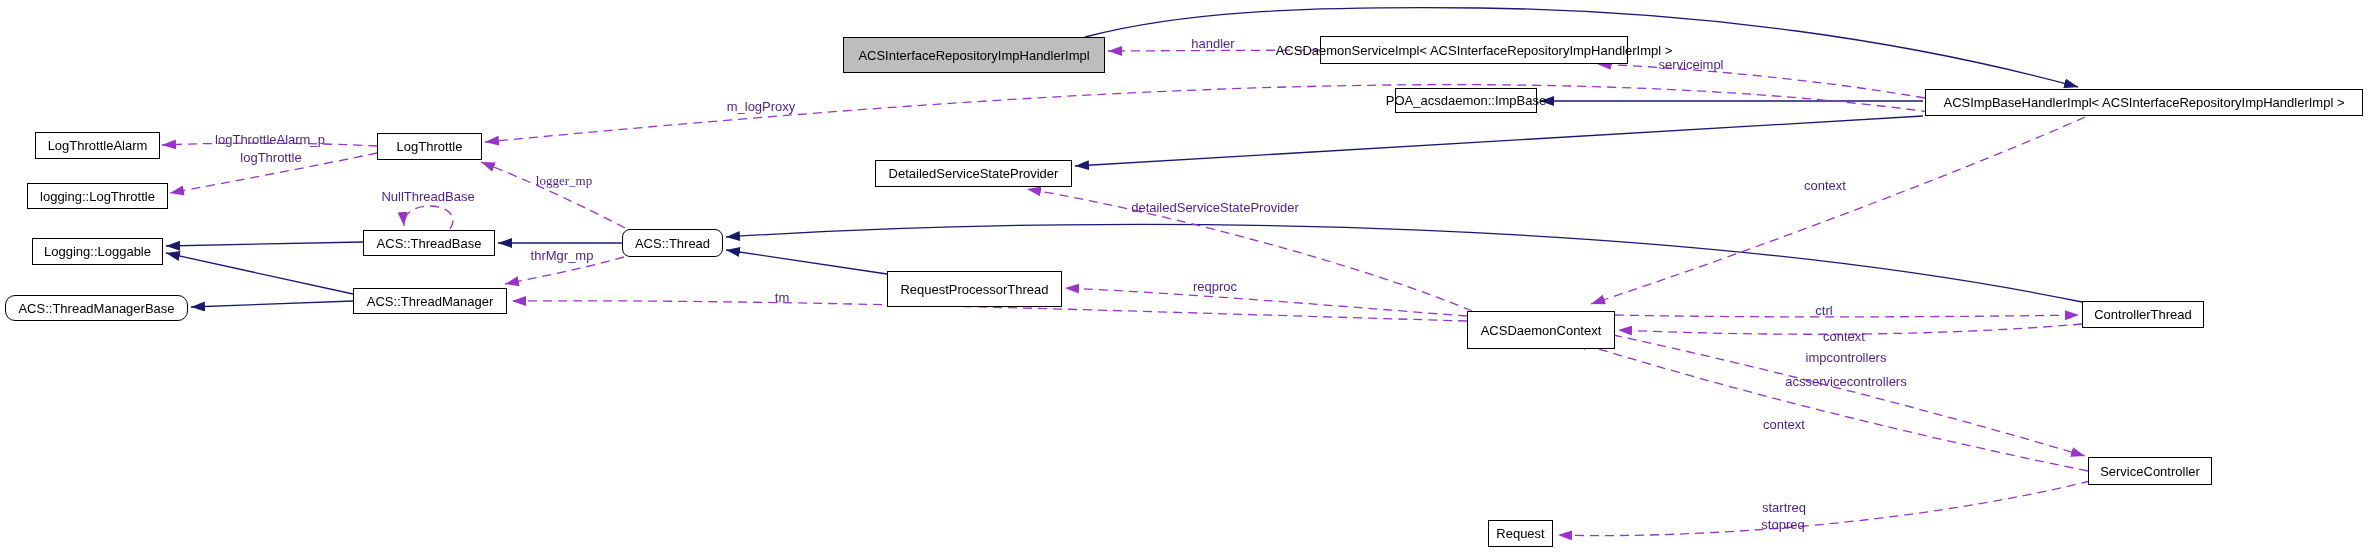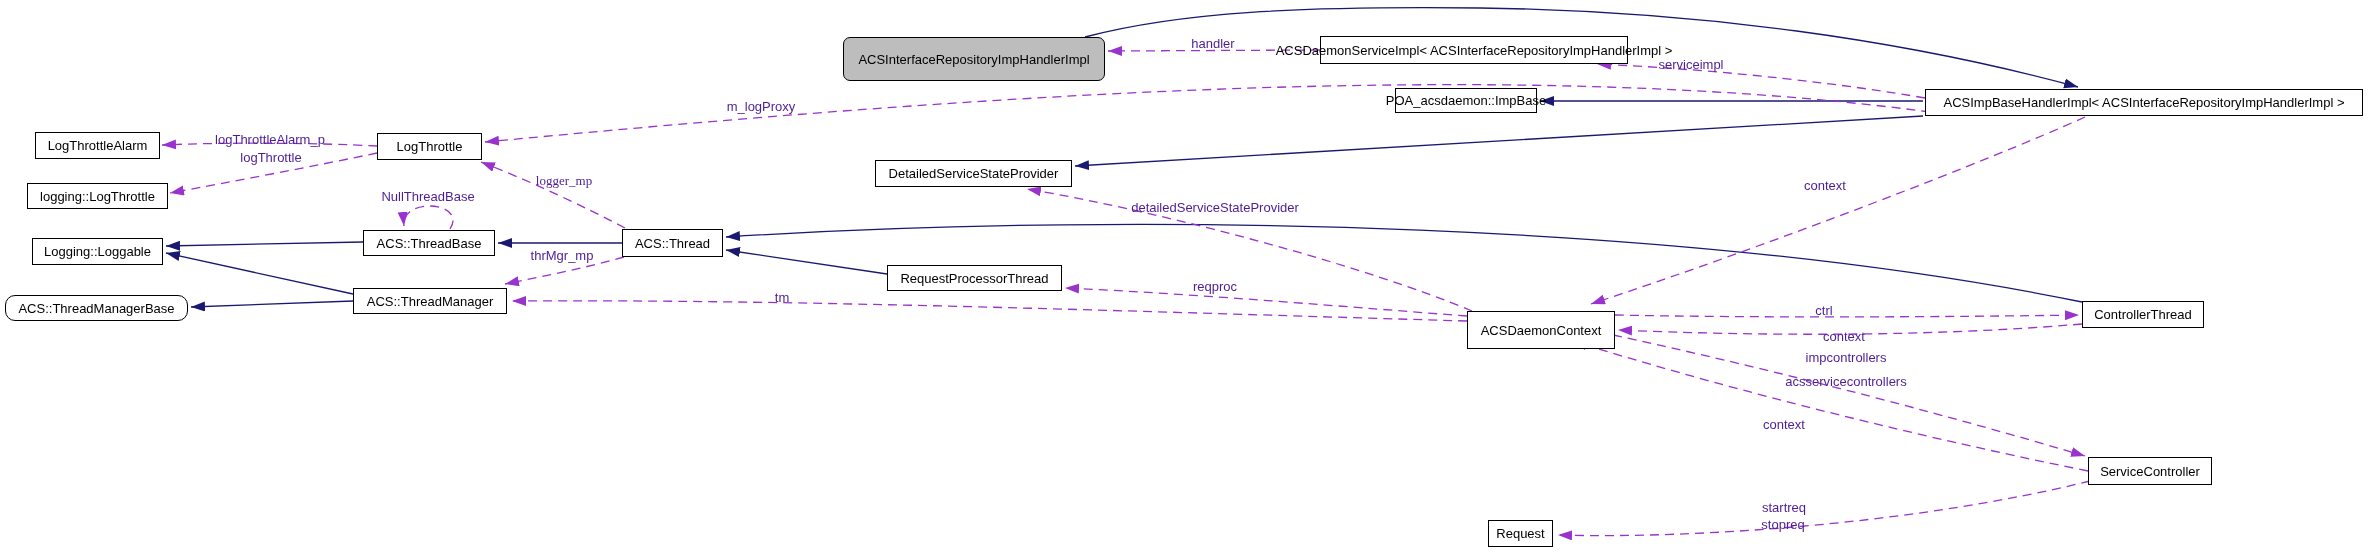--- a/index.html
+++ b/index.html
@@ -53,34 +53,34 @@
     <path class="dashed" marker-end="url(#ah-purple)" d="M 1472 311 C 1370 268, 1170 213, 1027 189"></path>
     <path class="dashed" marker-end="url(#ah-purple)" d="M 2085 117 C 1990 160, 1770 245, 1591 304"></path>
     <path class="dashed" marker-end="url(#ah-purple)" d="M 1615 315 C 1760 318, 1950 317, 2079 315"></path>
     <path class="dashed" marker-end="url(#ah-purple)" d="M 2082 324 C 1930 337, 1760 336, 1618 330"></path>
     <path class="dashed" marker-end="url(#ah-purple)" d="M 1613 335 C 1790 373, 1960 419, 2085 456"></path>
     <path class="dashed" marker-end="url(#ah-purple)" d="M 2088 471 C 1890 431, 1700 381, 1573 341"></path>
     <path class="dashed" marker-end="url(#ah-purple)" d="M 2090 481 C 1920 523, 1700 539, 1558 535"></path>
   </svg>
 
   <div id="nodes-layer">
-      <div class="node highlighted" style="left: 843px; top: 37px; width: 262px; height: 44px; border-radius: 7px;">ACSInterfaceRepositoryImpHandlerImpl</div>
+      <div class="node highlighted" style="left: 843px; top: 37px; width: 262px; height: 36px;">ACSInterfaceRepositoryImpHandlerImpl</div>
       <div class="node" style="left: 1320px; top: 36px; width: 308px; height: 28px;">ACSDaemonServiceImpl&lt; ACSInterfaceRepositoryImpHandlerImpl &gt;</div>
       <div class="node" style="left: 1395px; top: 88px; width: 142px; height: 25px;">POA_acsdaemon::ImpBase</div>
       <div class="node" style="left: 1925px; top: 89px; width: 438px; height: 27px;">ACSImpBaseHandlerImpl&lt; ACSInterfaceRepositoryImpHandlerImpl &gt;</div>
       <div class="node" style="left: 35px; top: 132px; width: 125px; height: 27px;">LogThrottleAlarm</div>
       <div class="node" style="left: 27px; top: 183px; width: 141px; height: 26px;">logging::LogThrottle</div>
       <div class="node" style="left: 377px; top: 133px; width: 105px; height: 27px;">LogThrottle</div>
       <div class="node" style="left: 32px; top: 238px; width: 131px; height: 27px;">Logging::Loggable</div>
       <div class="node" style="left: 363px; top: 230px; width: 132px; height: 26px;">ACS::ThreadBase</div>
       <div class="node" style="left: 5px; top: 295px; width: 183px; height: 26px; border-radius: 10px;">ACS::ThreadManagerBase</div>
       <div class="node" style="left: 353px; top: 288px; width: 154px; height: 26px;">ACS::ThreadManager</div>
-      <div class="node" style="left: 622px; top: 229px; width: 101px; height: 28px;">ACS::Thread</div>
+      <div class="node" style="left: 622px; top: 229px; width: 101px; height: 28px; border-radius: 8px;">ACS::Thread</div>
       <div class="node" style="left: 875px; top: 160px; width: 197px; height: 27px;">DetailedServiceStateProvider</div>
-      <div class="node" style="left: 887px; top: 265px; width: 175px; height: 26px;">RequestProcessorThread</div>
+      <div class="node" style="left: 887px; top: 271px; width: 175px; height: 36px;">RequestProcessorThread</div>
       <div class="node" style="left: 1467px; top: 311px; width: 148px; height: 38px;">ACSDaemonContext</div>
       <div class="node" style="left: 2082px; top: 301px; width: 122px; height: 27px;">ControllerThread</div>
       <div class="node" style="left: 2088px; top: 457px; width: 124px; height: 28px;">ServiceController</div>
       <div class="node" style="left: 1488px; top: 520px; width: 65px; height: 27px;">Request</div>
     </div>
   <div id="labels-layer">
       <div class="edge-label" style="left: 1213px; top: 43px;">handler</div>
       <div class="edge-label" style="left: 1691px; top: 64px;">serviceimpl</div>
       <div class="edge-label" style="left: 761px; top: 106px;">m_logProxy</div>
       <div class="edge-label" style="left: 270px; top: 139px;">logThrottleAlarm_p</div>

